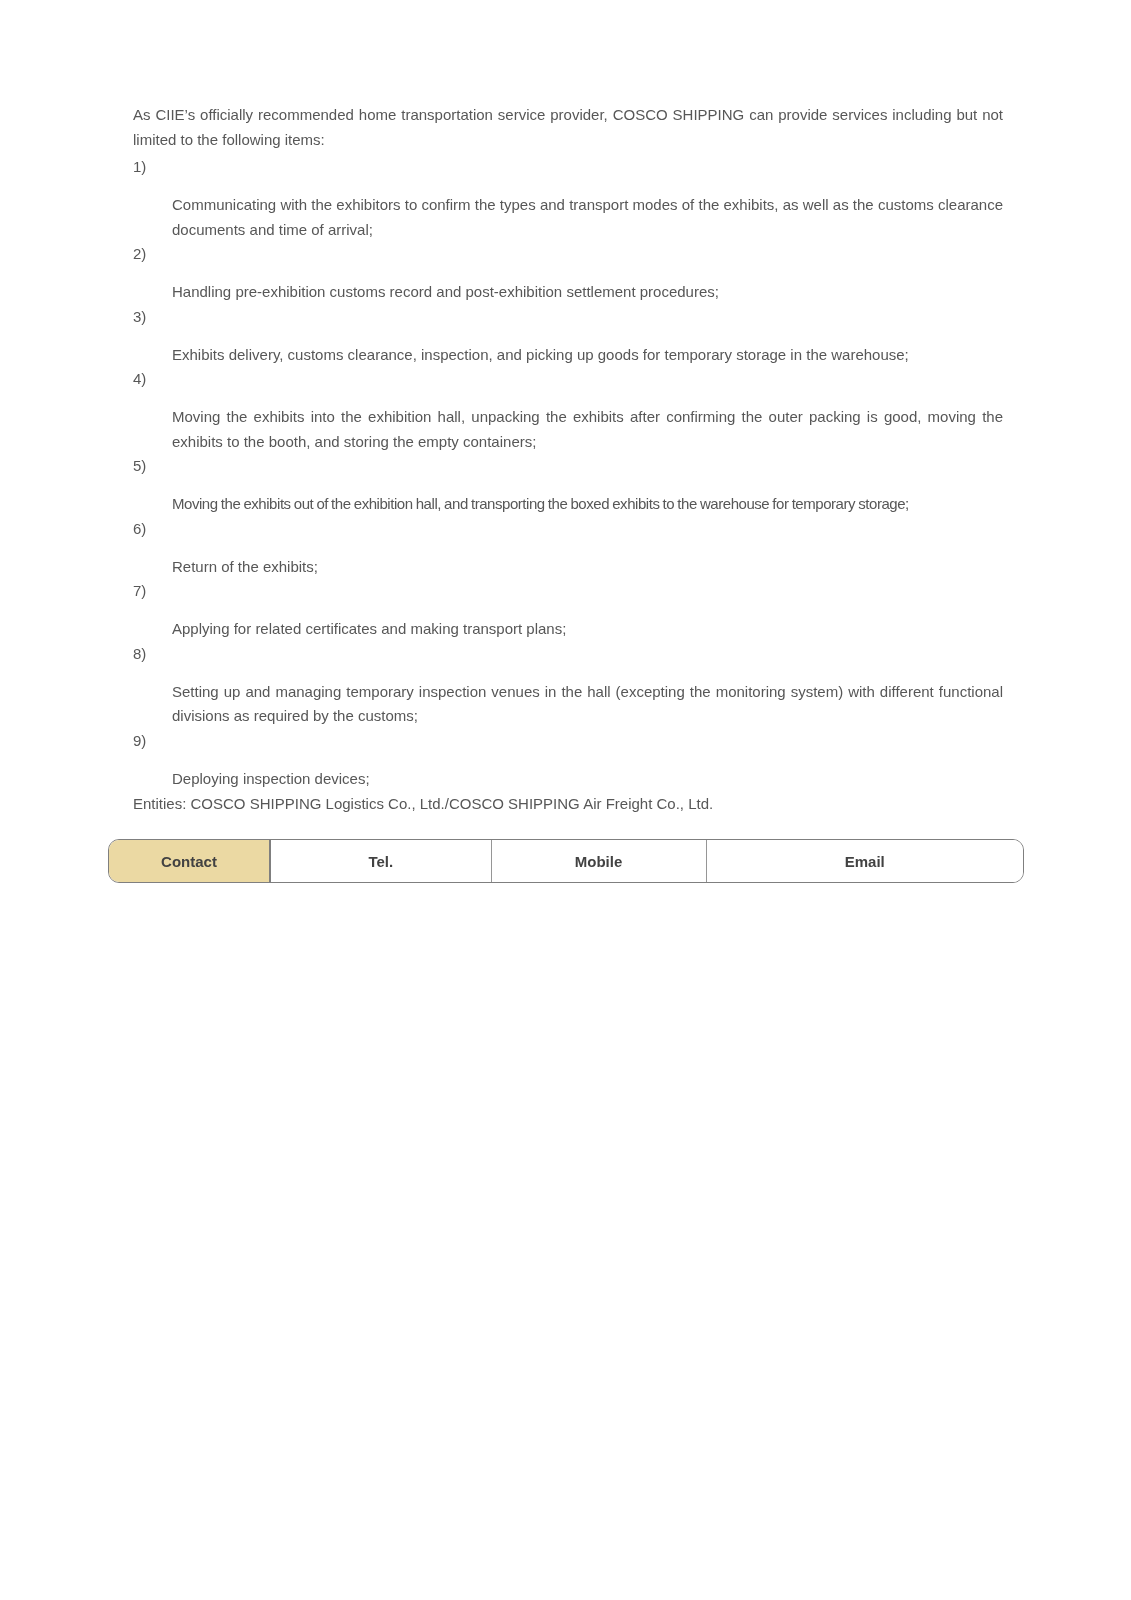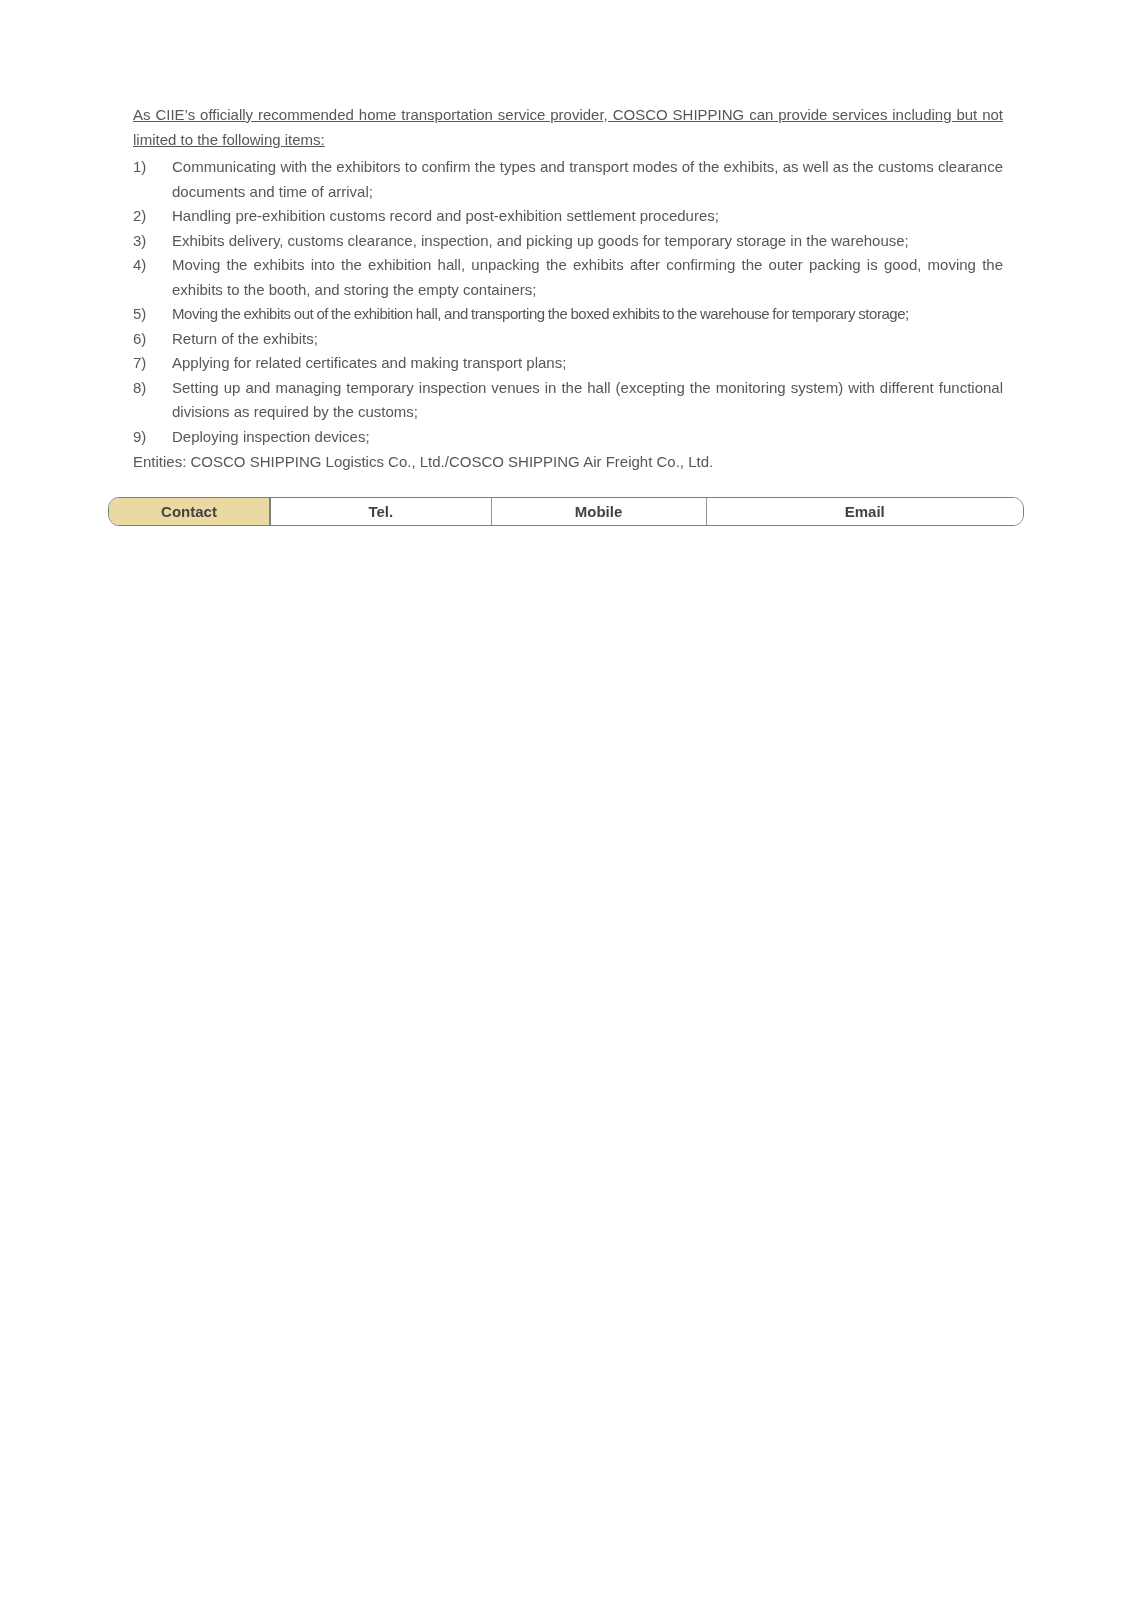--- a/index.html
+++ b/index.html
@@ -23,37 +23,37 @@
     font-weight: bold;
     color: #B08F42;
     margin: 0 0 8px 0;
   }
   p.intro {
     font-size: 15px;
     line-height: 24.5px;
     text-align: justify;
     color: #575757;
     margin: 0 0 3px 0;
-    text-decoration: underline;
   }
   .svc-list { margin: 0 0 0 0; }
   .svc-item {
     display: flex;
     align-items: flex-start;
     font-size: 15px;
     line-height: 24.5px;
     color: #575757;
   }
   .svc-item .num {
     flex: 0 0 39px;
     width: 39px;
   }
   .svc-item .txt {
     flex: 1 1 auto;
     text-align: justify;
+    margin-top: 38px;
   }
   .svc-item .txt.condensed {
     letter-spacing: -0.45px;
     word-spacing: -0.6px;
     white-space: nowrap;
   }
   h2.contact-heading {
     font-size: 17px;
     line-height: 21px;
     font-weight: bold;
@@ -77,21 +77,21 @@
   table.contact-table {
     width: 100%;
     border-collapse: collapse;
     table-layout: fixed;
   }
   .contact-table col.c1 { width: 161px; }
   .contact-table col.c2 { width: 221px; }
   .contact-table col.c3 { width: 215px; }
   .contact-table col.c4 { width: 317px; }
   .contact-table th, .contact-table td {
-    height: 27px;
+    height: 42px;
     text-align: center;
     vertical-align: middle;
     font-size: 15px;
     border-right: 1px solid #969696;
     border-bottom: 1px solid #969696;
     background: #ffffff;
     color: #575757;
     font-weight: normal;
     padding: 0 4px;
   }

